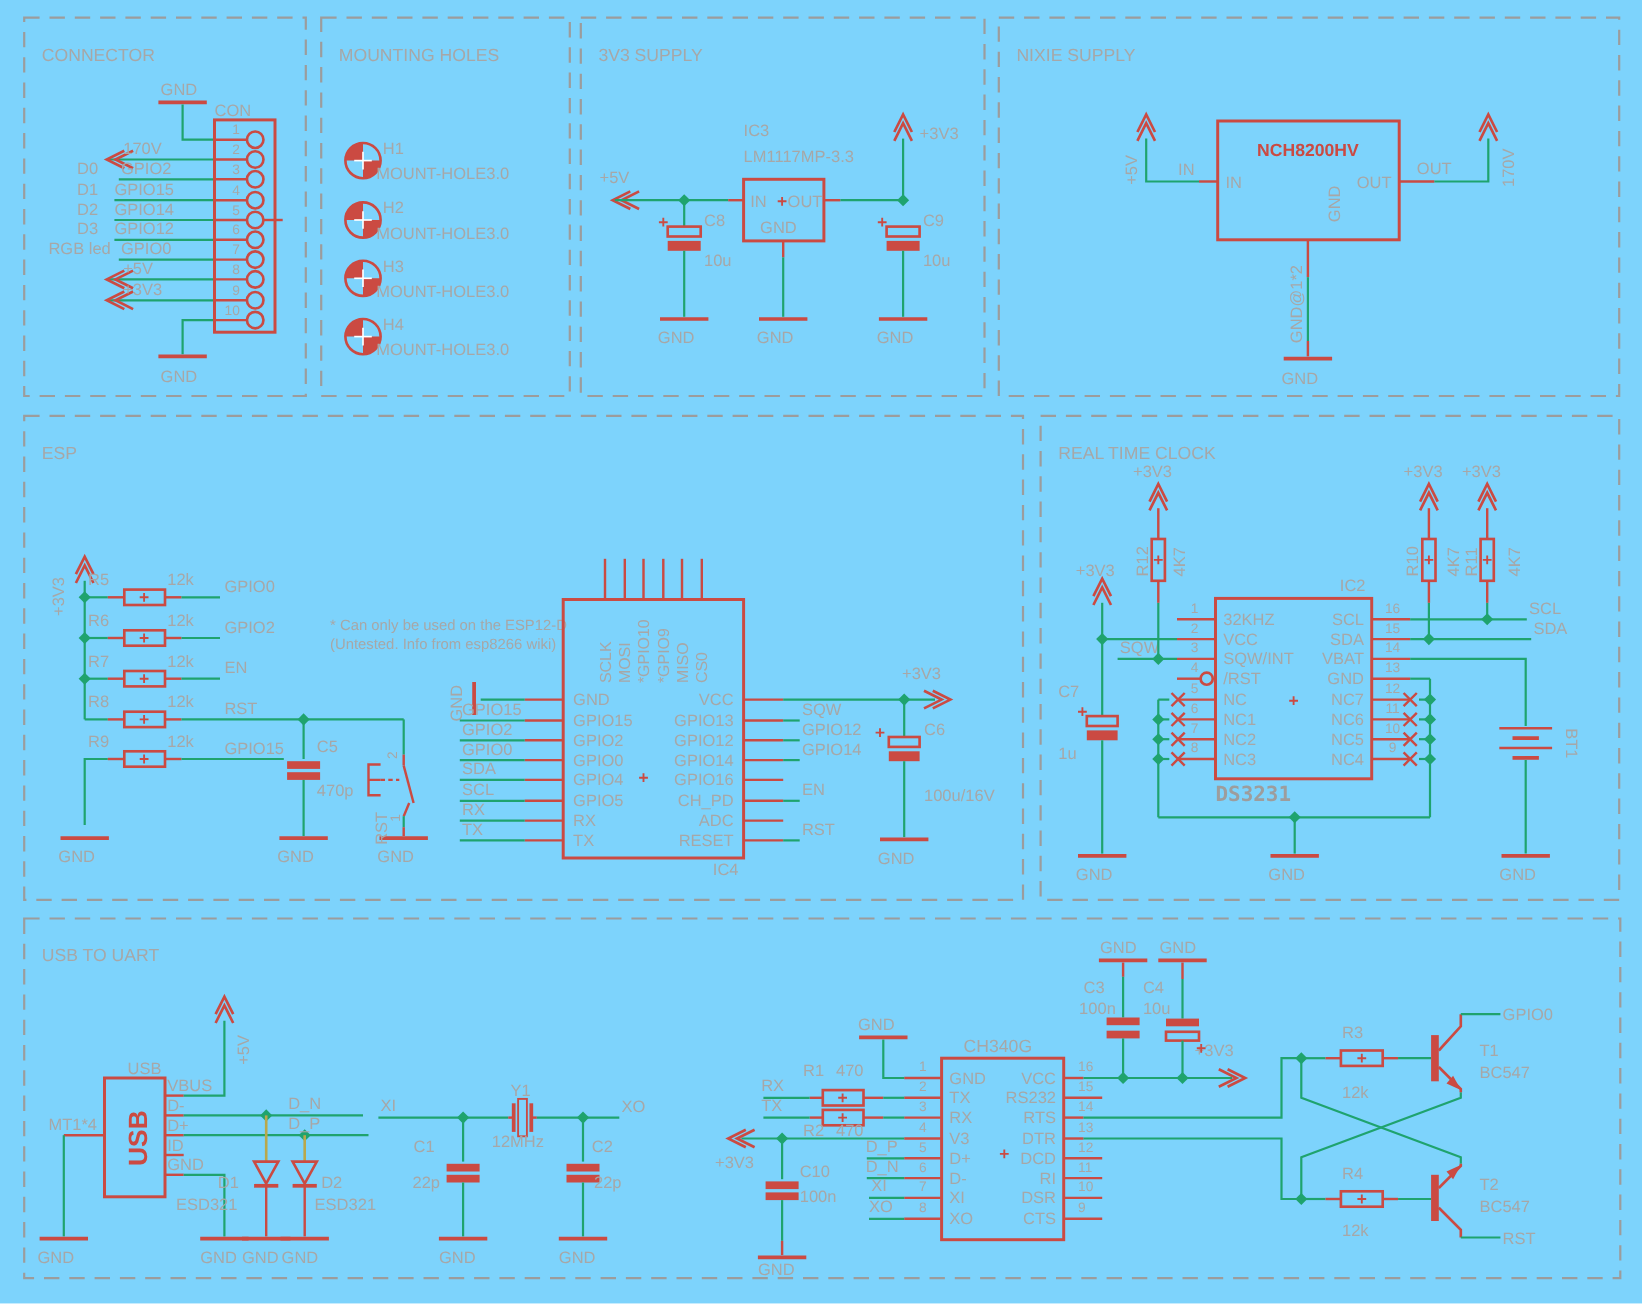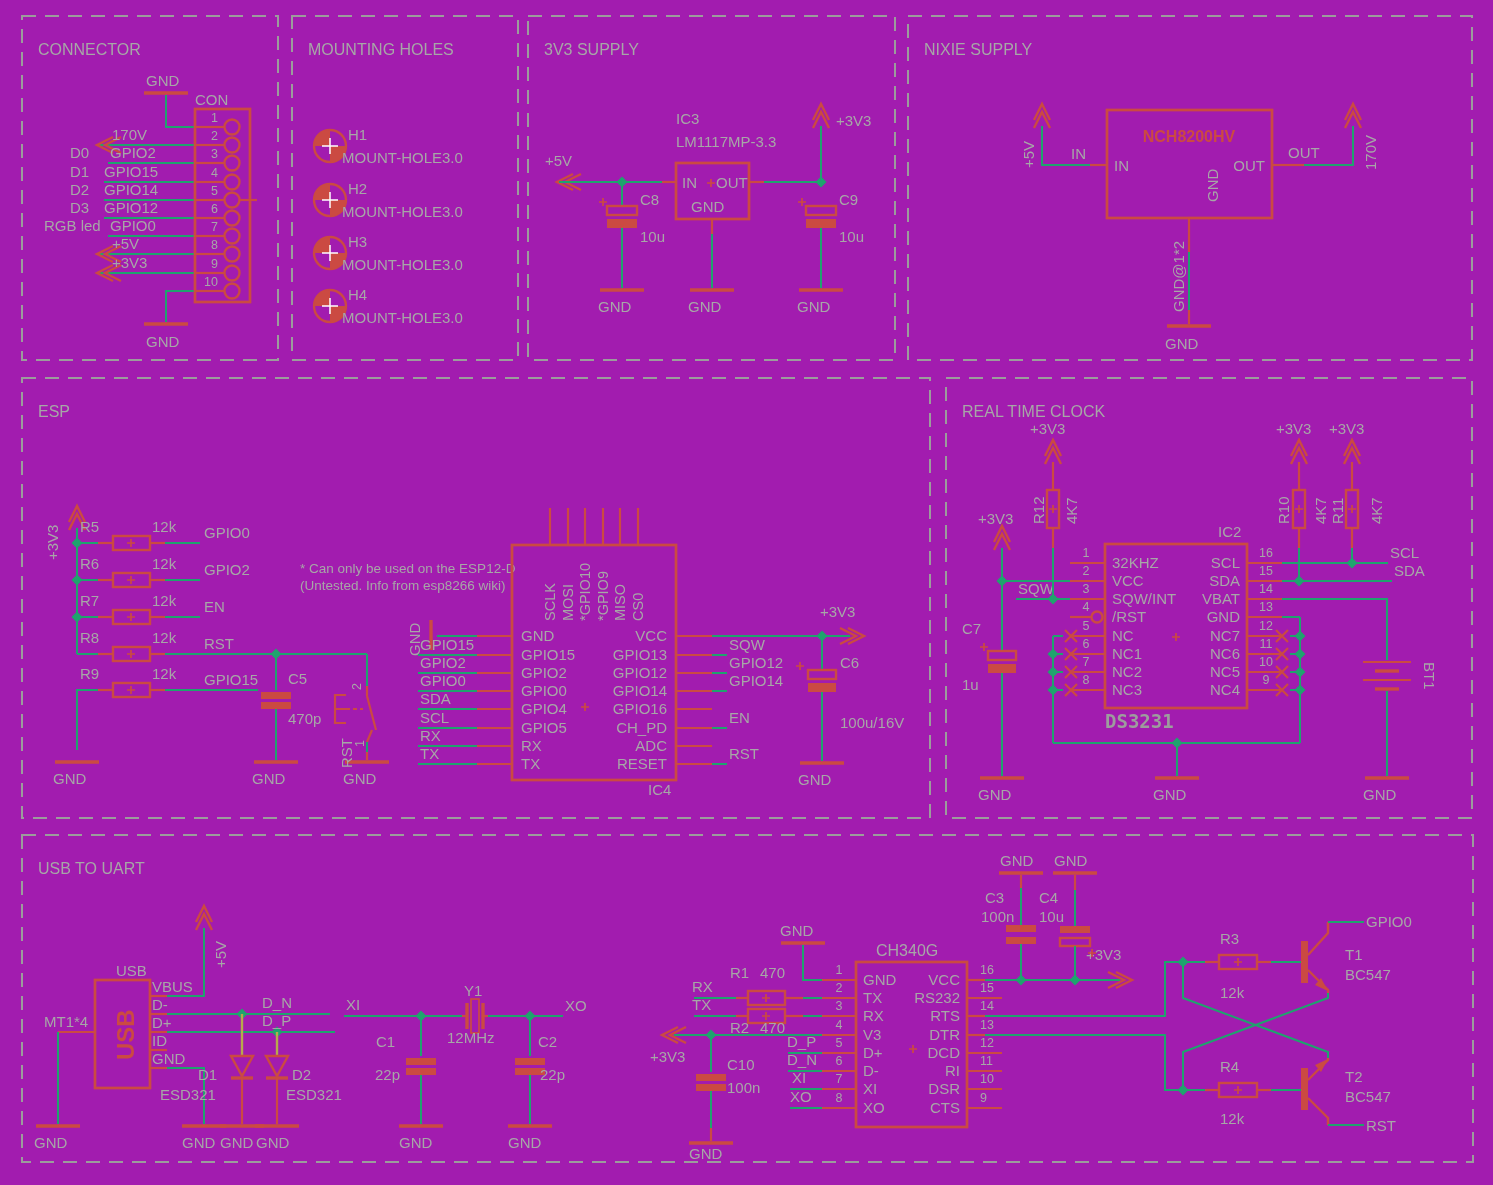--- a/index.html
+++ b/index.html
@@ -1,16 +1,16 @@
 <!DOCTYPE html>
 <html><head>
 <meta charset="utf-8">
 <style>
   html,body{margin:0;padding:0;background:#ffffff;}
-  #stage{position:relative;width:1493px;height:1185px;background:#a21caf;overflow:hidden;text-align:center;}
+  #stage{position:relative;width:1493px;height:1185px;background:#7dd3fc;overflow:hidden;text-align:center;}
   svg text{font-family:"Liberation Sans",sans-serif;fill:#a7a7a7;}
   .t16{font-size:16px;}
   .t15{font-size:15px;}
   .t14{font-size:14.5px;}
   .t13{font-size:13.5px;}
   .t12{font-size:12.5px;}
   .bold{font-weight:bold;}
   .redt{fill:#cb4a42;}
   .mono{font-family:"DejaVu Sans Mono",monospace;font-weight:bold;font-size:19px;fill:#9d9d9d;}
   .w{stroke:#1fa36e;stroke-width:2;fill:none;}

